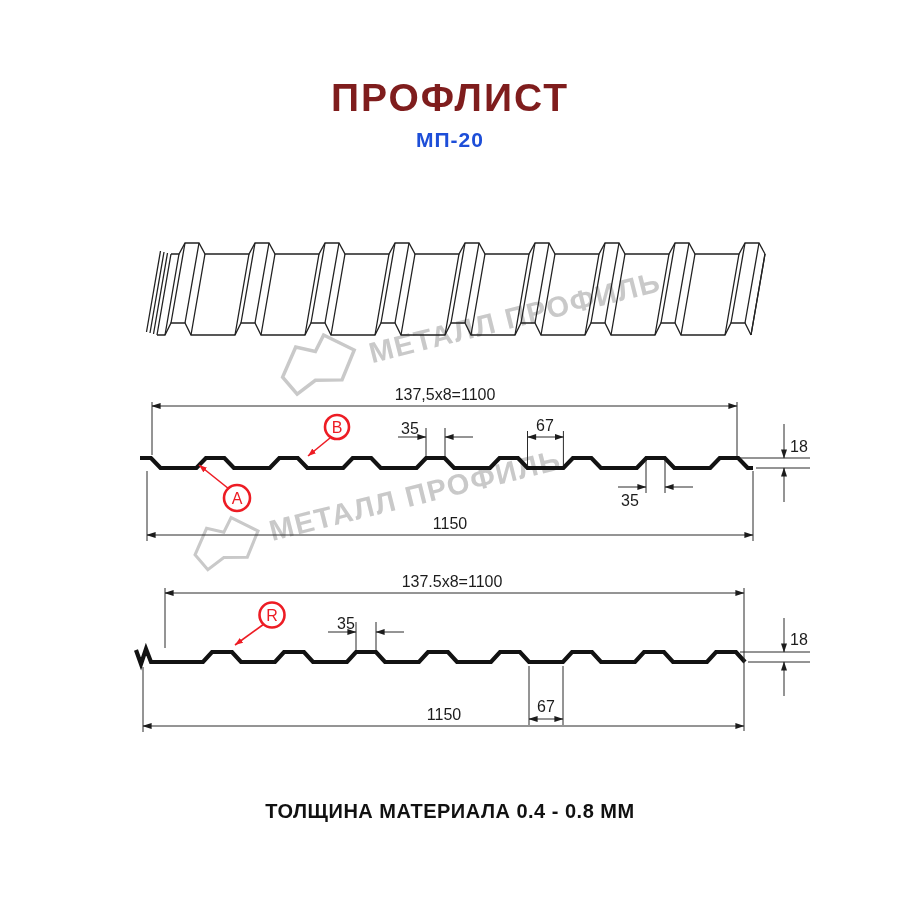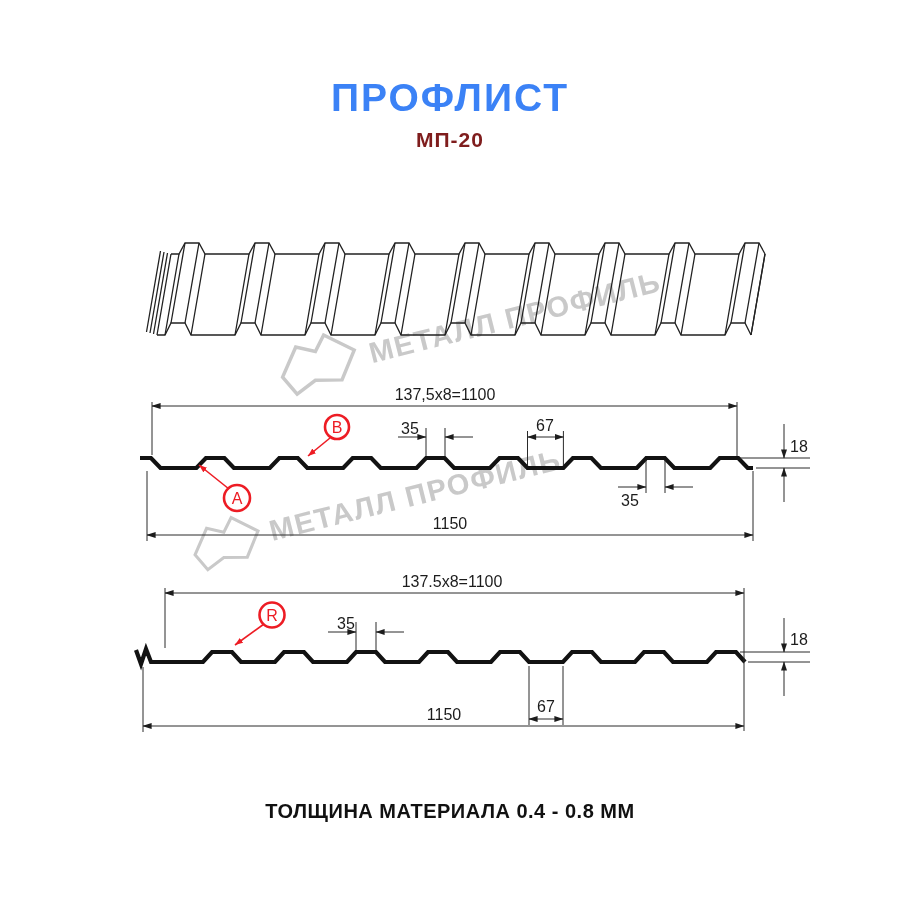--- a/index.html
+++ b/index.html
@@ -1,21 +1,21 @@
 <!DOCTYPE html>
 <html><head>
 <meta charset="utf-8">
 <style>
   html,body{margin:0;padding:0;background:#fff;}
   #page{position:relative;width:900px;height:900px;background:#fff;overflow:hidden;
         font-family:"Liberation Sans",sans-serif;color:#1c1c1c;}
   .title{position:absolute;left:0;top:76px;width:900px;text-align:center;
-         font-size:39px;font-weight:700;letter-spacing:2px;color:#3b82f6;}
+         font-size:39px;font-weight:700;letter-spacing:2px;color:#7f1d1d;}
   .subtitle{position:absolute;left:0;top:128px;width:900px;text-align:center;
-         font-size:21px;font-weight:700;letter-spacing:1px;color:#7f1d1d;}
+         font-size:21px;font-weight:700;letter-spacing:1px;color:#1d4ed8;}
   .footer{position:absolute;left:0;top:800px;width:900px;text-align:center;
          font-size:20px;font-weight:700;letter-spacing:.5px;color:#111;}
   svg{position:absolute;left:0;top:0;}
   .thin{stroke:#2a2a2a;stroke-width:1;fill:none;}
   .thick{stroke:#121212;stroke-width:4.2;fill:none;stroke-linejoin:miter;}
   .sketch{stroke:#222;stroke-width:1.3;fill:none;stroke-linejoin:miter;}
   .dimtxt{font-family:"Liberation Sans",sans-serif;font-size:16px;fill:#1c1c1c;}
   .red{stroke:#ed1c24;fill:none;}
   .redtxt{font-family:"Liberation Sans",sans-serif;font-size:16px;fill:#ed1c24;}
   .wm{font-family:"Liberation Sans",sans-serif;font-size:29px;font-weight:700;

